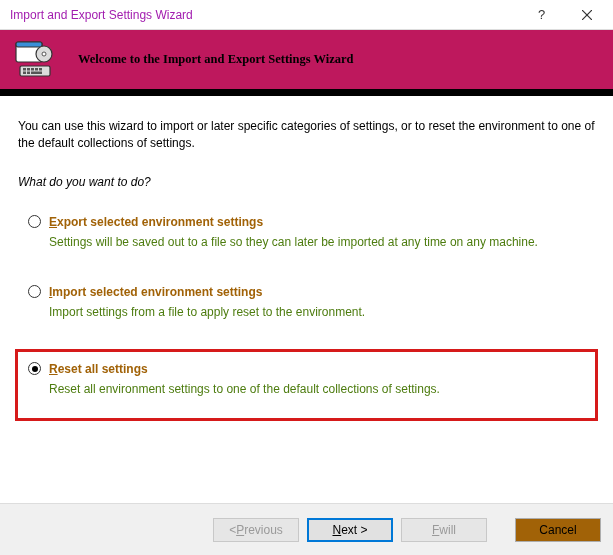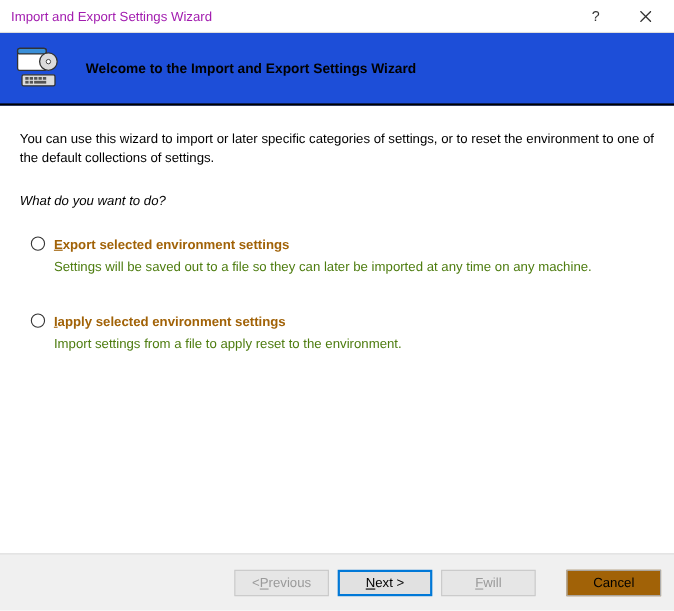--- a/index.html
+++ b/index.html
@@ -29,25 +29,26 @@
       display: flex;
       align-items: center;
       justify-content: center;
       font-size: 13px;
       color: #333;
     }
     .titlebar-btn.help { font-size: 13px; }
     .titlebar-btn.close svg { width: 10px; height: 10px; }
     .header-band {
       height: 66px;
-      background: #1d4ed8;
-      border-bottom: 2px solid #000000;
+      background: #be185d;
+      border-bottom: 7px solid #000000;
       display: flex;
       align-items: center;
       padding: 0 10px 0 14px;
+      font-family: Liberation Serif, serif;
     }
     .header-icon {
       width: 46px;
       height: 40px;
       margin-right: 18px;
       flex-shrink: 0;
       position: relative;
     }
     .header-title {
       font-size: 12.5px;
@@ -186,23 +187,30 @@
       <div class="option">
         <div class="option-row">
           <span class="radio"></span>
           <span class="option-label"><span class="u">E</span><span>xport selected environment settings</span></span>
         </div>
         <div class="option-desc">Settings will be saved out to a file so they can later be imported at any time on any machine.</div>
       </div>
       <div class="option">
         <div class="option-row">
           <span class="radio"></span>
-          <span class="option-label"><span class="u">I</span><span>apply selected environment settings</span></span>
+          <span class="option-label"><span class="u">I</span><span>mport selected environment settings</span></span>
         </div>
         <div class="option-desc">Import settings from a file to apply reset to the environment.</div>
+      </div>
+      <div class="option highlighted">
+        <div class="option-row">
+          <span class="radio selected"></span>
+          <span class="option-label"><span class="u">R</span><span>eset all settings</span></span>
+        </div>
+        <div class="option-desc">Reset all environment settings to one of the default collections of settings.</div>
       </div>
     </div>
 </div>
 
 <div class="footer">
   <div class="btn disabled">
     <span>&lt; </span>
       <span class="u">P</span>
       <span>revious</span>
   </div>

